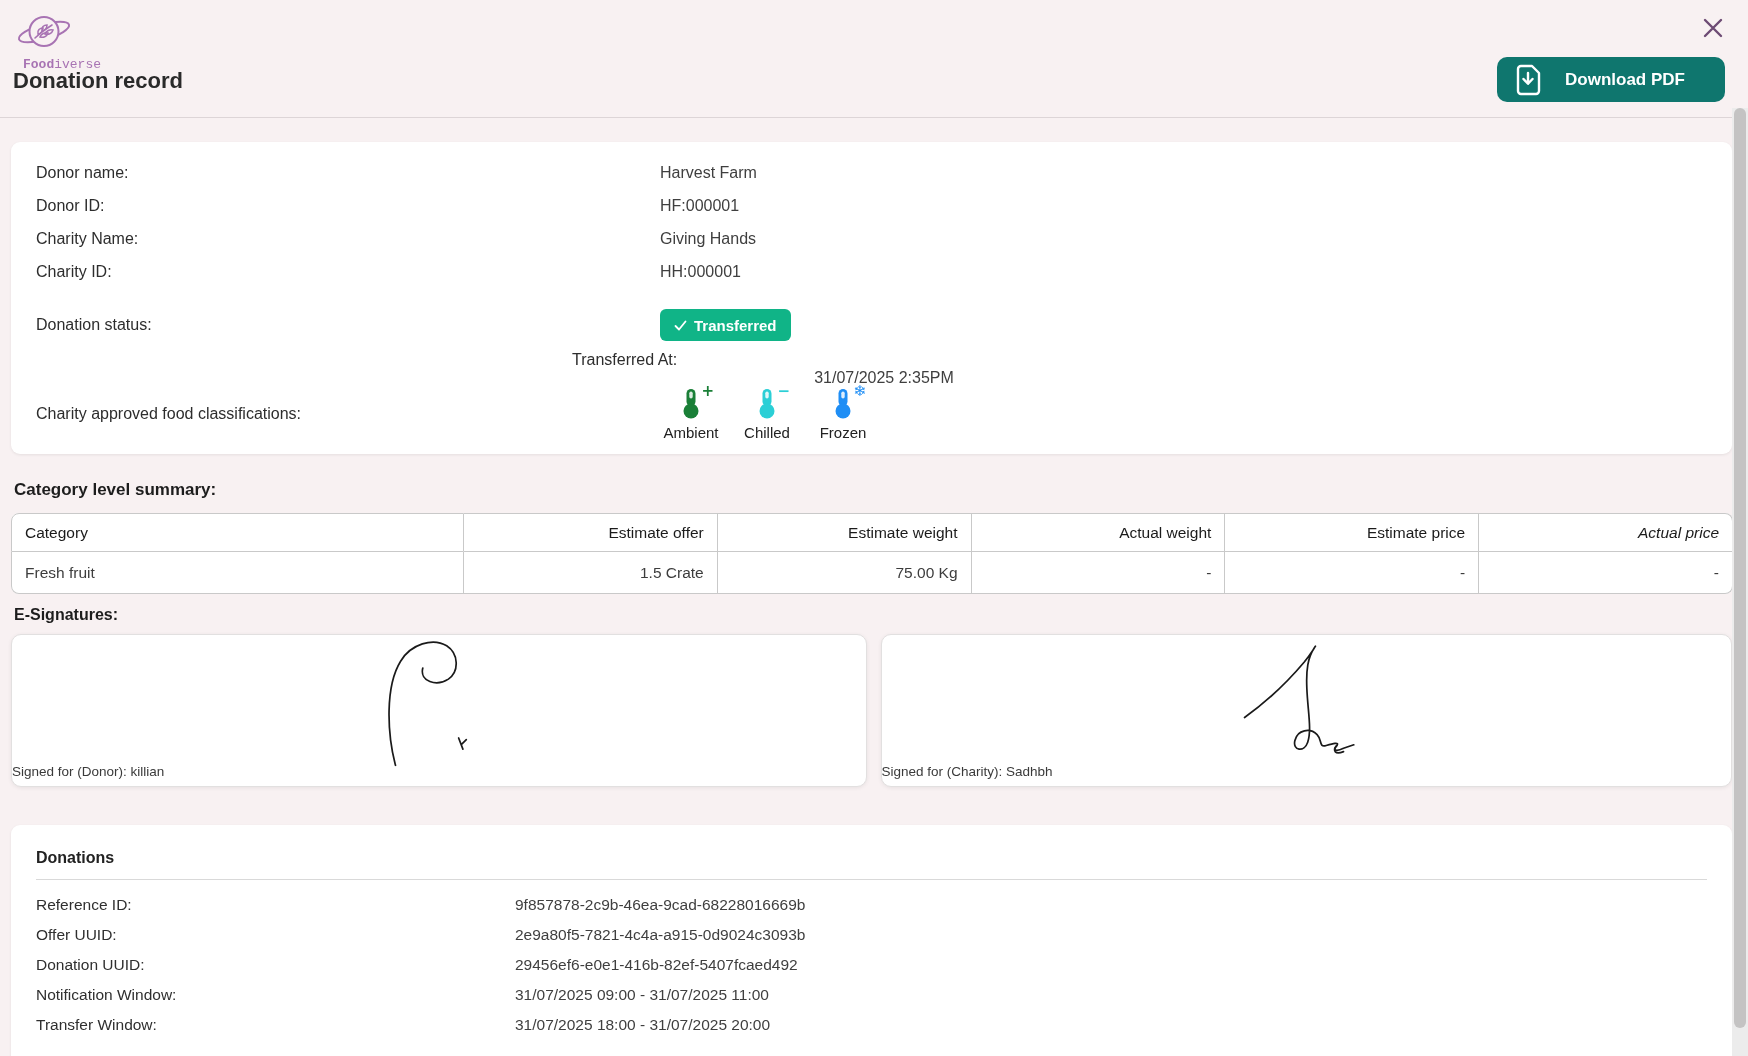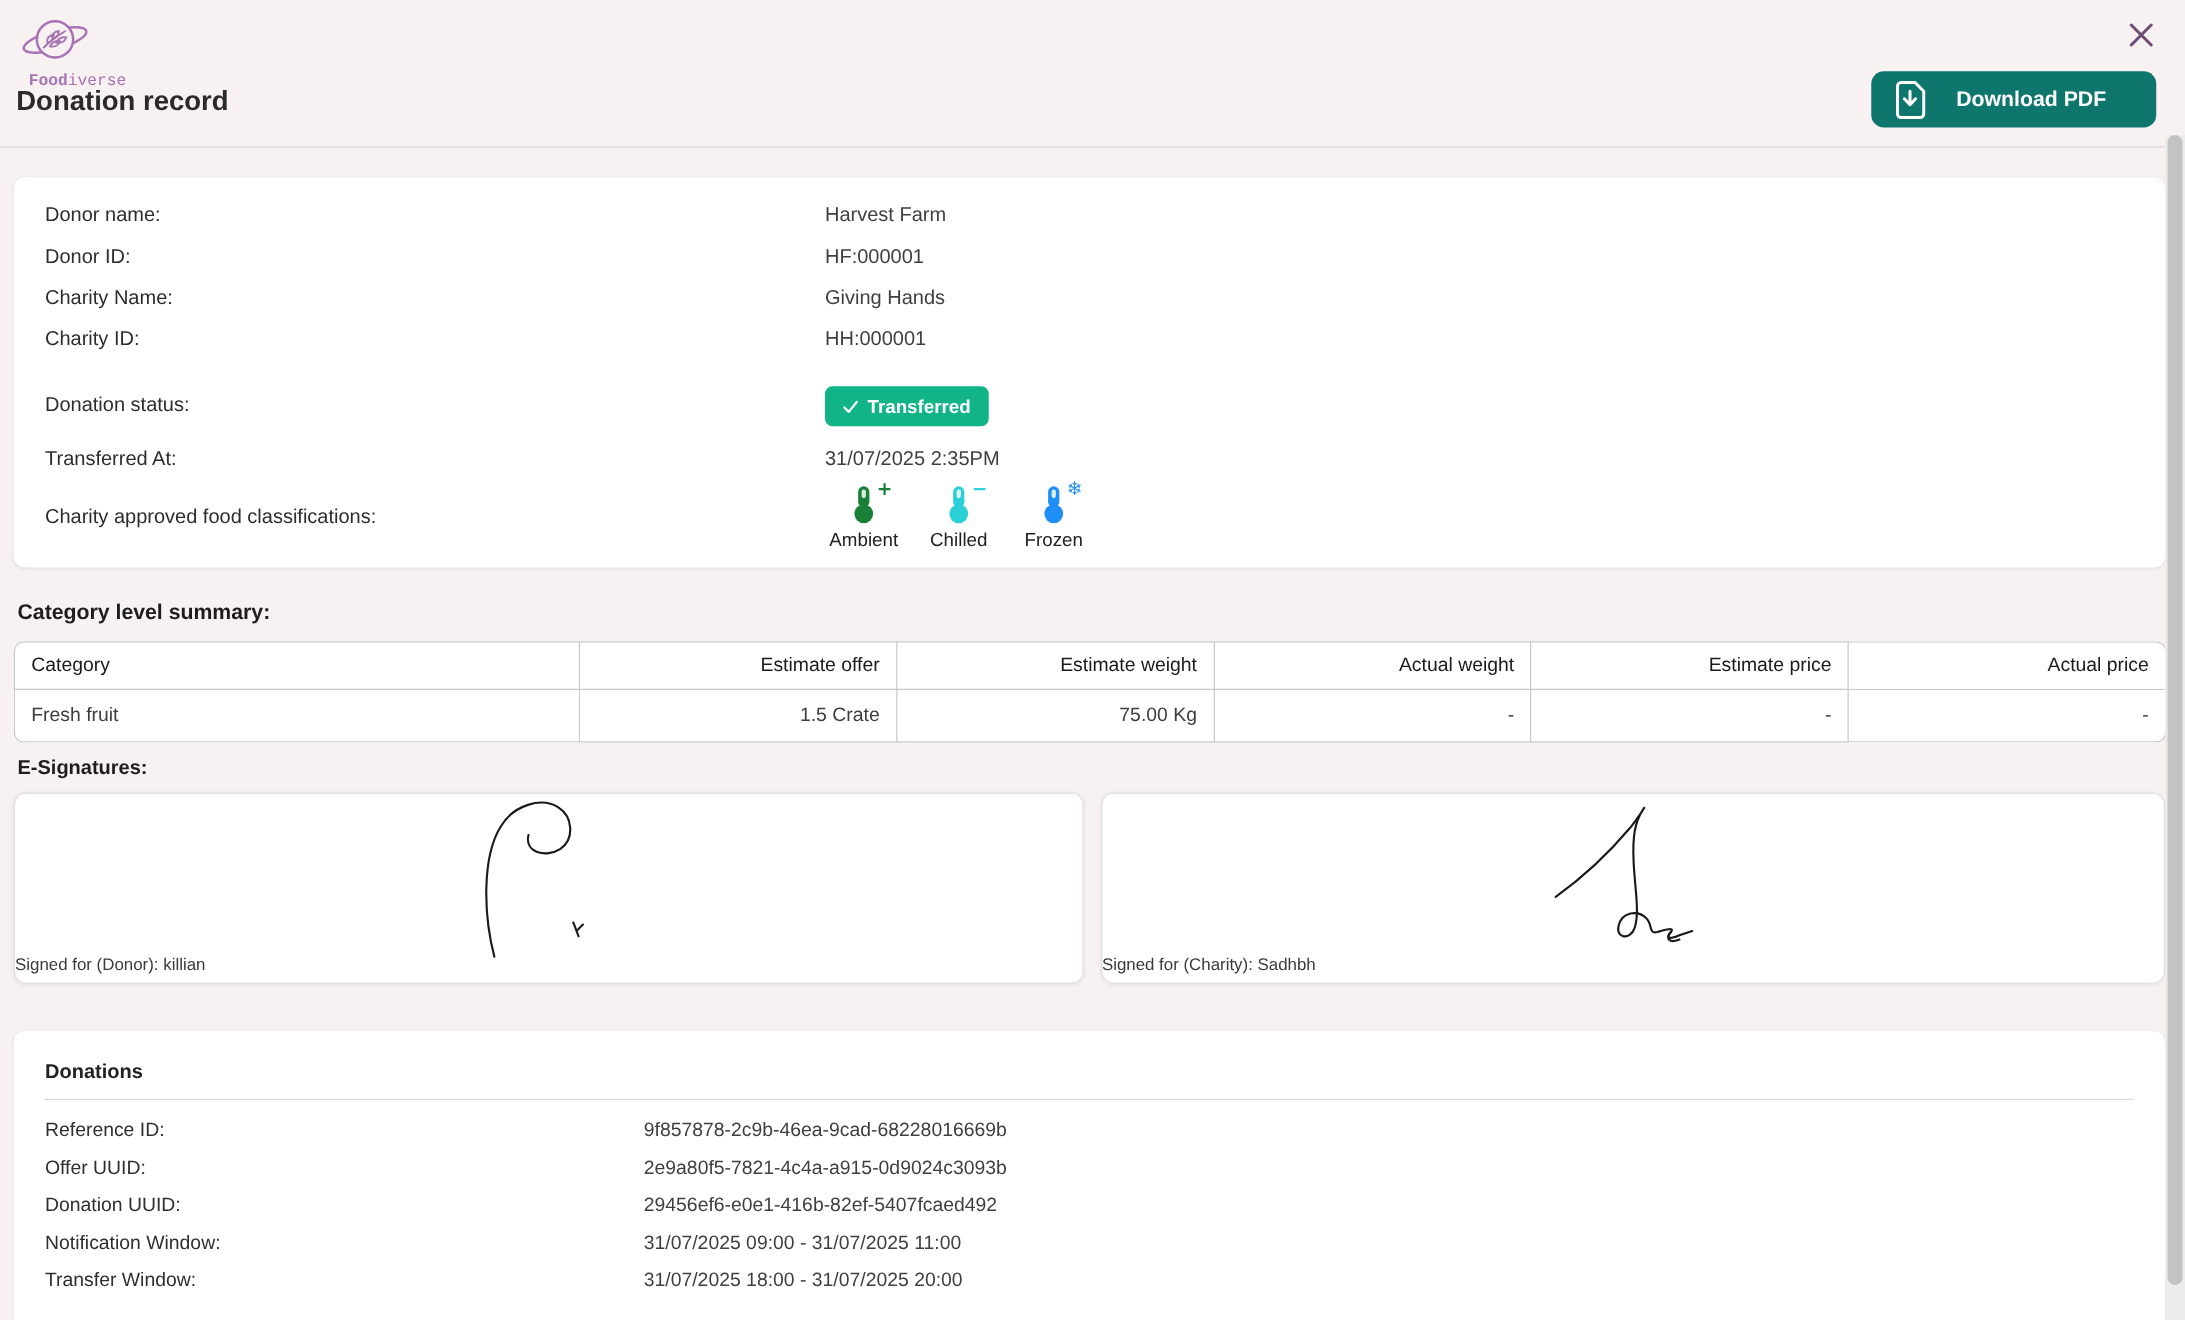--- a/index.html
+++ b/index.html
@@ -46,21 +46,21 @@
     background: #ffffff; border-radius: 9px;
     box-shadow: 0 1px 3px rgba(0,0,0,0.08);
     width: 1721px;
   }
   
   .details-card { margin-top: 24px; height: 312px; padding: 14px 0 0 25px; }
   .drow { display: flex; align-items: center; height: 33px; font-size: 16px; }
   .dlabel { width: 624px; color: #2d2d2d; }
   .dvalue { color: #3f3f3f; }
   .drow-status { height: 32px; margin-top: 21px; }
-  .drow-transferred { margin-top: 10px; }
+  .drow-transferred { margin-top: 10px; flex-direction: column; }
   .drow-class { margin-top: 2px; align-items: center; height: 56px; }
   .badge {
     display: inline-flex; align-items: center; gap: 7px;
     background: #10b487; color: #ffffff;
     height: 32px; padding: 0 14px; border-radius: 6px;
     font-size: 15px; font-weight: 700;
   }
   .class-items { display: flex; gap: 14px; }
   .class-item { display: flex; flex-direction: column; align-items: center; min-width: 62px; }
   .thermo-wrap { position: relative; height: 32px; display: flex; align-items: flex-end; }
@@ -82,21 +82,21 @@
   .summary-table th, .summary-table td {
     border-right: 1px solid #c9c9c9; border-bottom: 1px solid #c9c9c9;
     padding: 0 13px; text-align: right; font-weight: 400;
   }
   .summary-table th { height: 39px; color: #1b1b1b; }
   .summary-table td { height: 42px; color: #3d3d3d; }
   .summary-table th:first-child, .summary-table td:first-child { text-align: left; }
   .summary-table th { border-top: 1px solid #c9c9c9; }
   .summary-table th:first-child, .summary-table td:first-child { border-left: 1px solid #c9c9c9; }
   .summary-table th:first-child { border-top-left-radius: 8px; }
-  .summary-table th:last-child { border-top-right-radius: 8px; }
+  .summary-table th:last-child { border-top-right-radius: 8px; font-style: italic; }
   .summary-table td:first-child { border-bottom-left-radius: 8px; }
   .summary-table td:last-child { border-bottom-right-radius: 8px; }
   .col-category { width: 439px; }
   .col-num { width: 246px; }
   
   .sig-heading { margin-top: 12px; font-size: 16px; }
   .sig-row { display: flex; gap: 14px; margin-top: 10px; }
   .sig-box {
     background: #ffffff; border: 1px solid #e2e0e0; border-radius: 10px;
     box-shadow: 0 1px 4px rgba(0,0,0,0.07);

